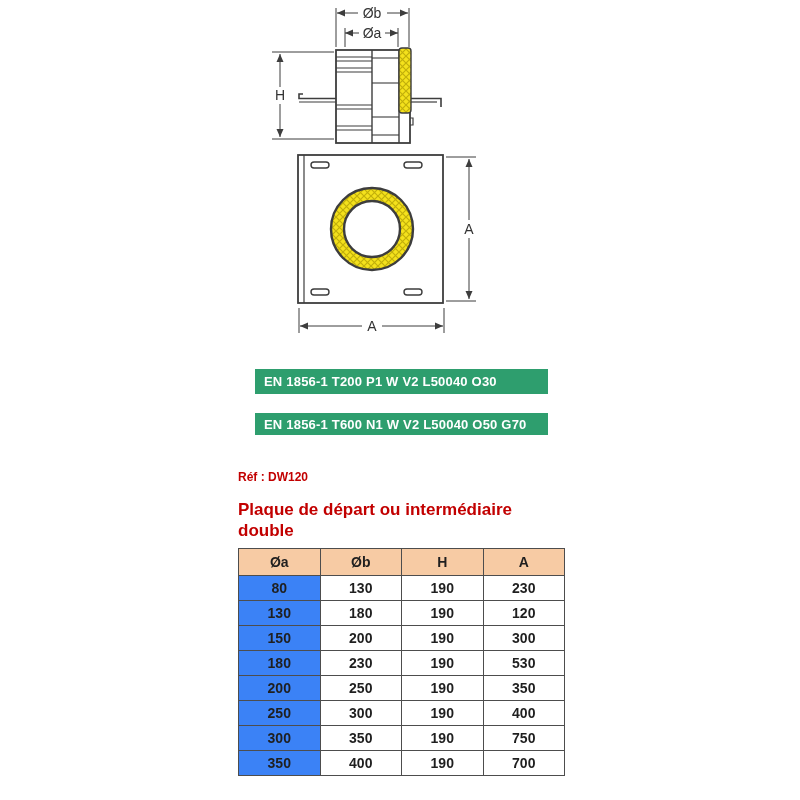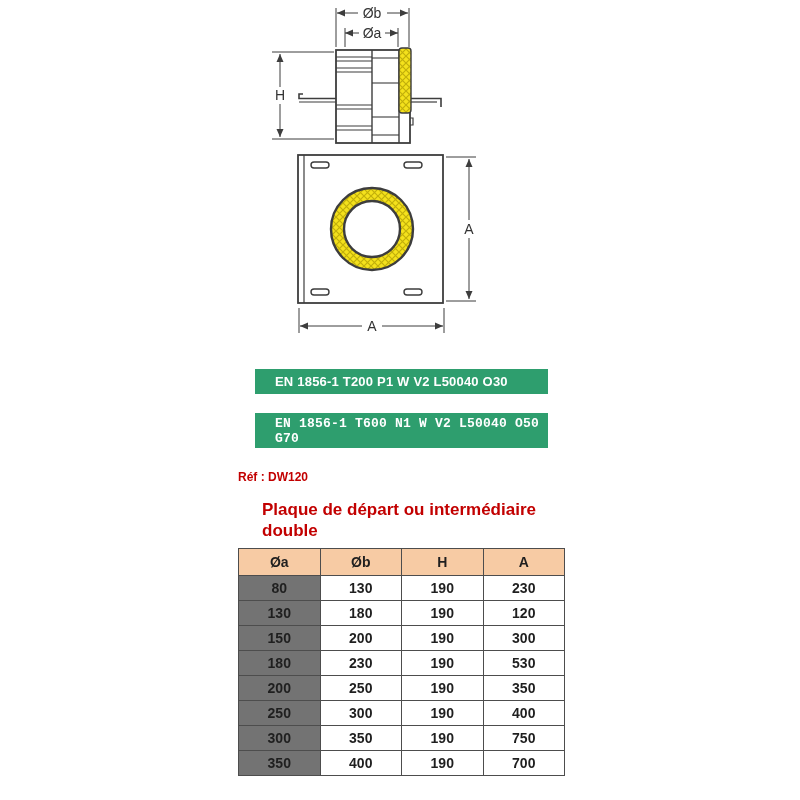--- a/index.html
+++ b/index.html
@@ -4,44 +4,44 @@
 <style>
   html,body{margin:0;padding:0;}
   body{
     width:800px;height:800px;position:relative;background:#ffffff;
     font-family:"Liberation Sans", sans-serif;overflow:hidden;
   }
   .diagram-wrap{position:absolute;left:0;top:0;width:800px;height:350px;}
   .banner{
     position:absolute;left:255px;width:293px;background:#2E9E6E;
     color:#ffffff;font-size:13px;font-weight:bold;
-    display:flex;align-items:center;padding-left:20px;box-sizing:border-box;
+    display:flex;align-items:center;padding-left:9px;box-sizing:border-box;
     letter-spacing:.2px;
   }
   #banner1{top:369px;height:25px;}
-  #banner2{top:413px;height:35px;font-family:Liberation Mono, monospace;}
+  #banner2{top:413px;height:22px;}
   .ref-text{
     position:absolute;left:238px;top:470px;color:#C20000;
     font-size:12px;font-weight:bold;
   }
   .title-text{
     position:absolute;left:238px;top:499px;width:320px;color:#C20000;
-    font-size:17px;font-weight:bold;line-height:1.25;margin-left:24px;
+    font-size:17px;font-weight:bold;line-height:1.25;
   }
   table.spec{
     position:absolute;left:238px;top:548px;width:327px;
     border-collapse:collapse;table-layout:fixed;
   }
   table.spec th, table.spec td{
     border:1px solid #4d4d4d;text-align:center;vertical-align:middle;
     font-size:14px;font-weight:bold;color:#1f1f1f;padding:0;
   }
   table.spec th{height:26px;background:#F7CBA4;}
   table.spec td{height:24px;background:#ffffff;}
-  table.spec td.key{background:#737373;}
+  table.spec td.key{background:#3b82f6;}
   svg text{font-family:"Liberation Sans", sans-serif;font-size:14px;fill:#333333;}
 </style>
 </head>
 <body>
 
 <div class="diagram-wrap">
 <svg width="800" height="350" viewBox="0 0 800 350" xmlns="http://www.w3.org/2000/svg">
   <defs>
     <pattern id="insulHatch" width="7" height="7" patternUnits="userSpaceOnUse">
       <rect width="7" height="7" fill="#F4E11C"></rect>

